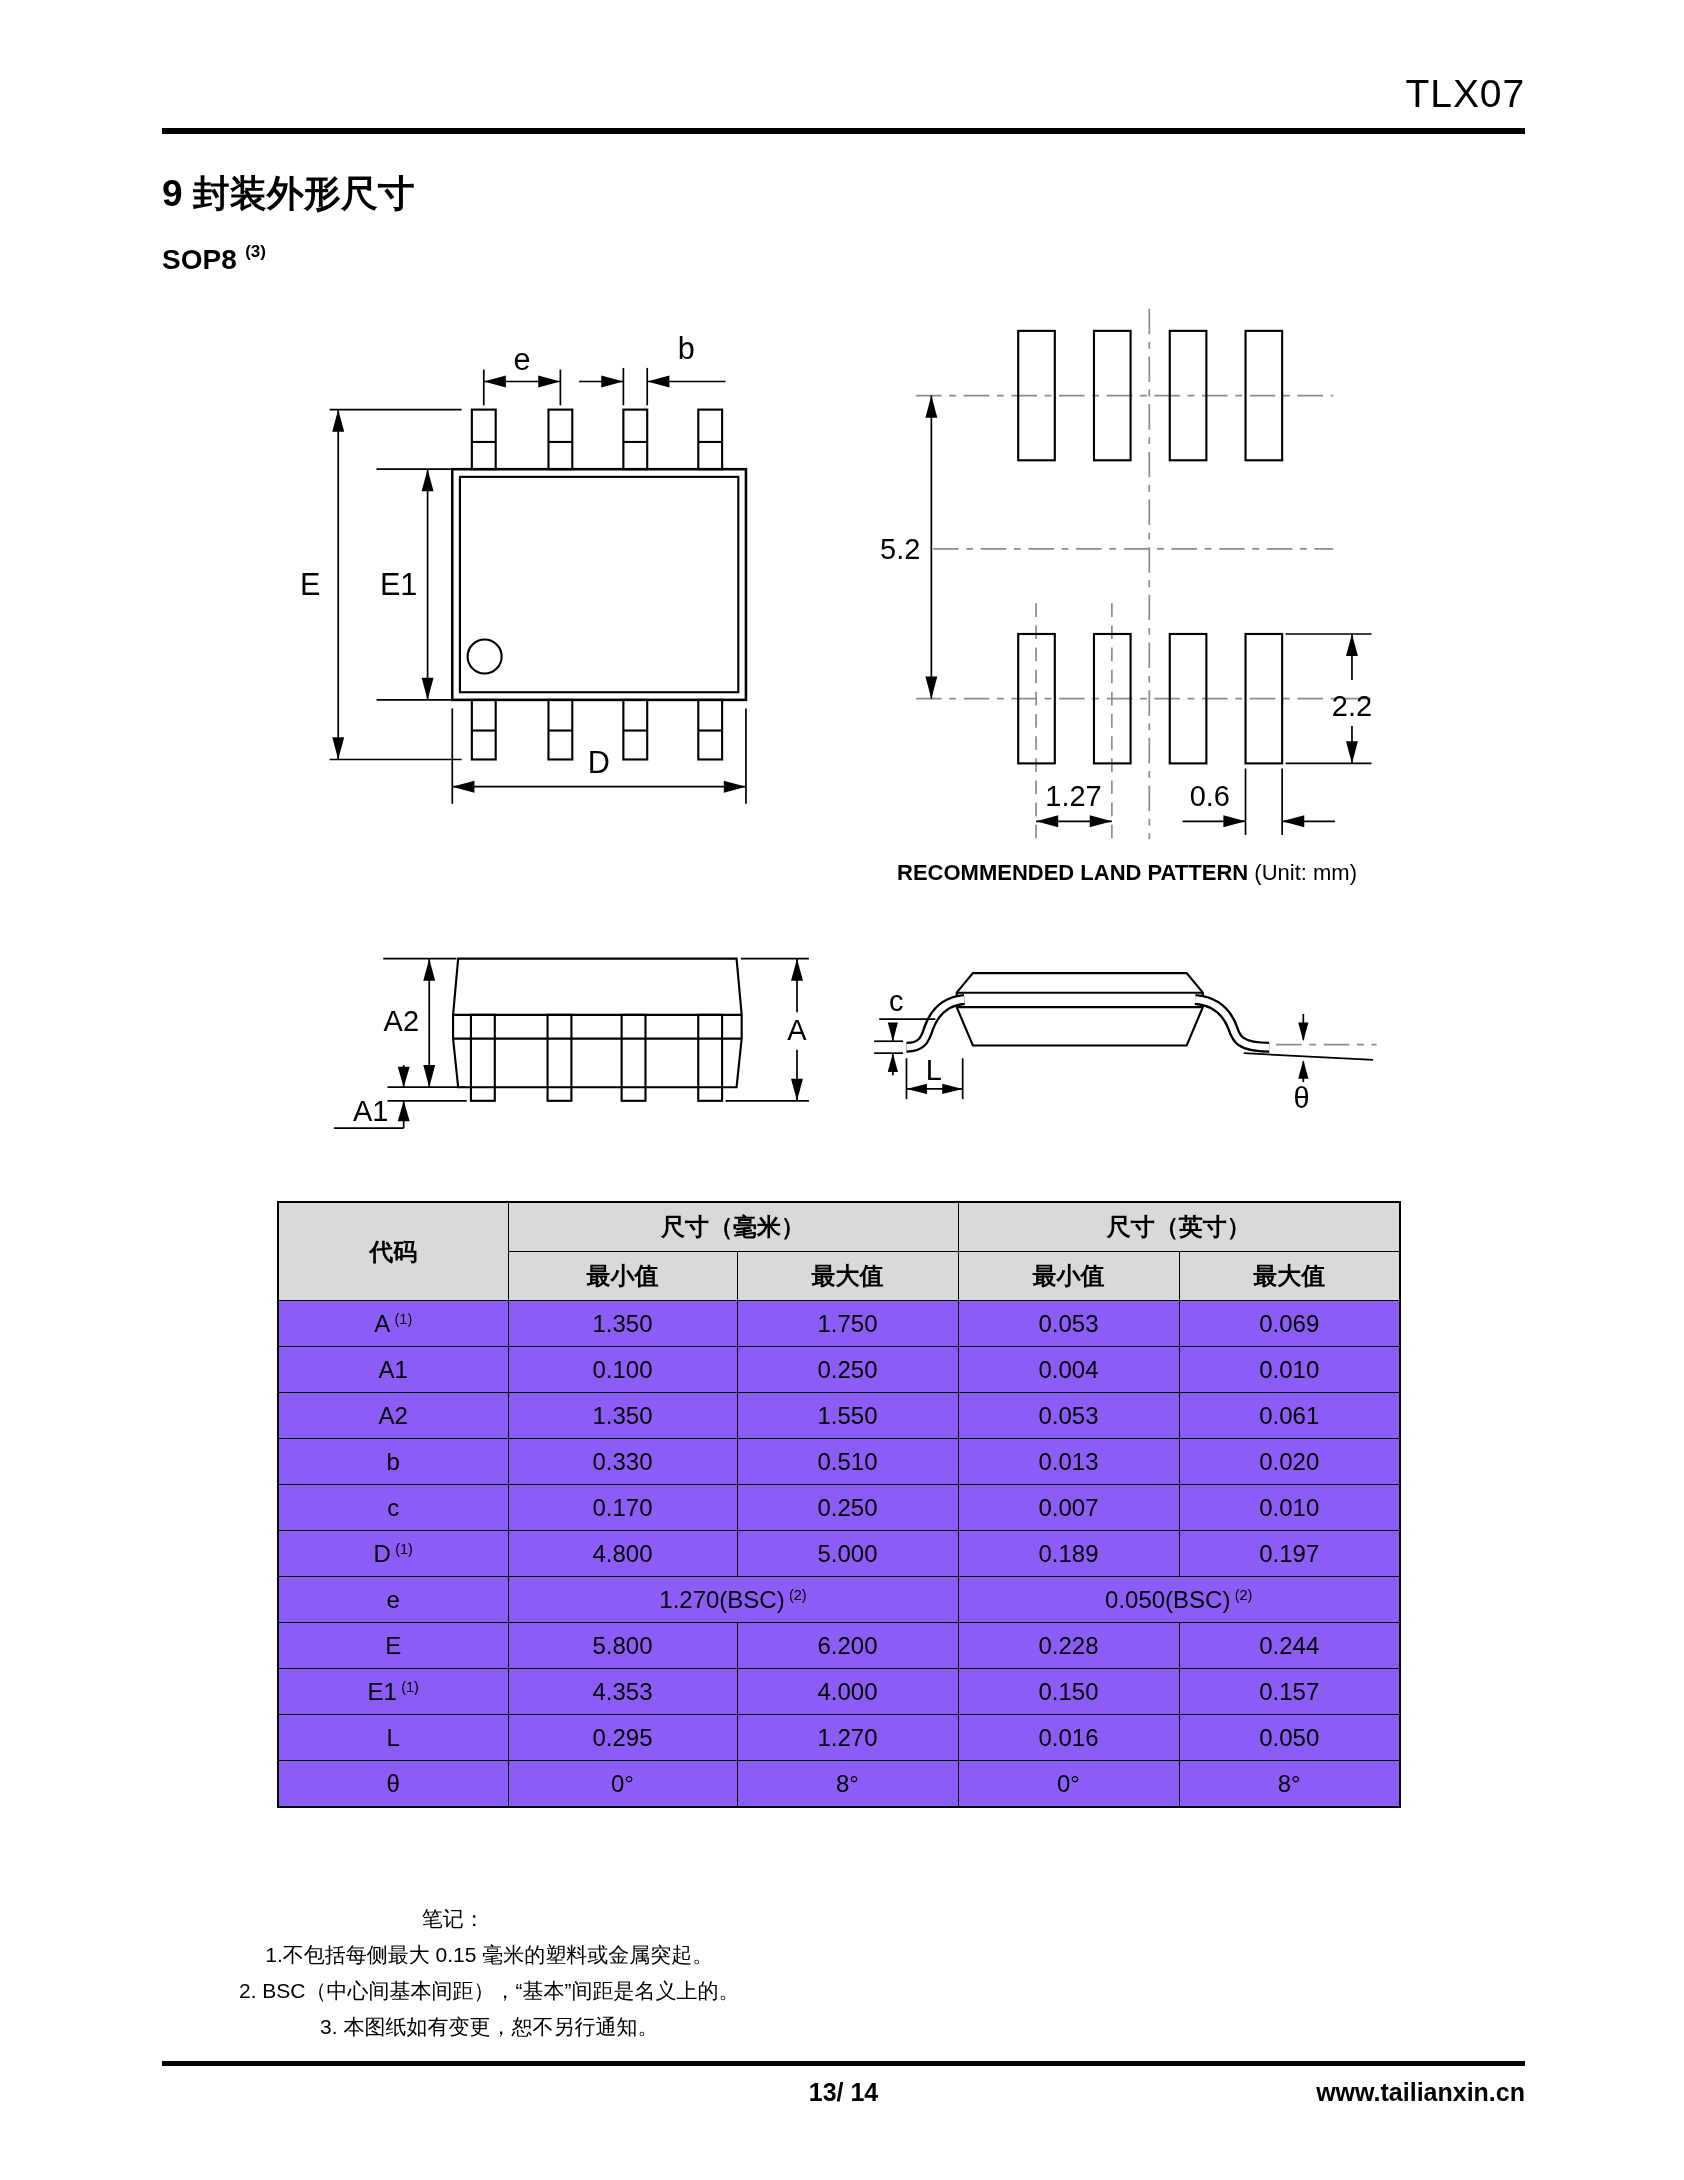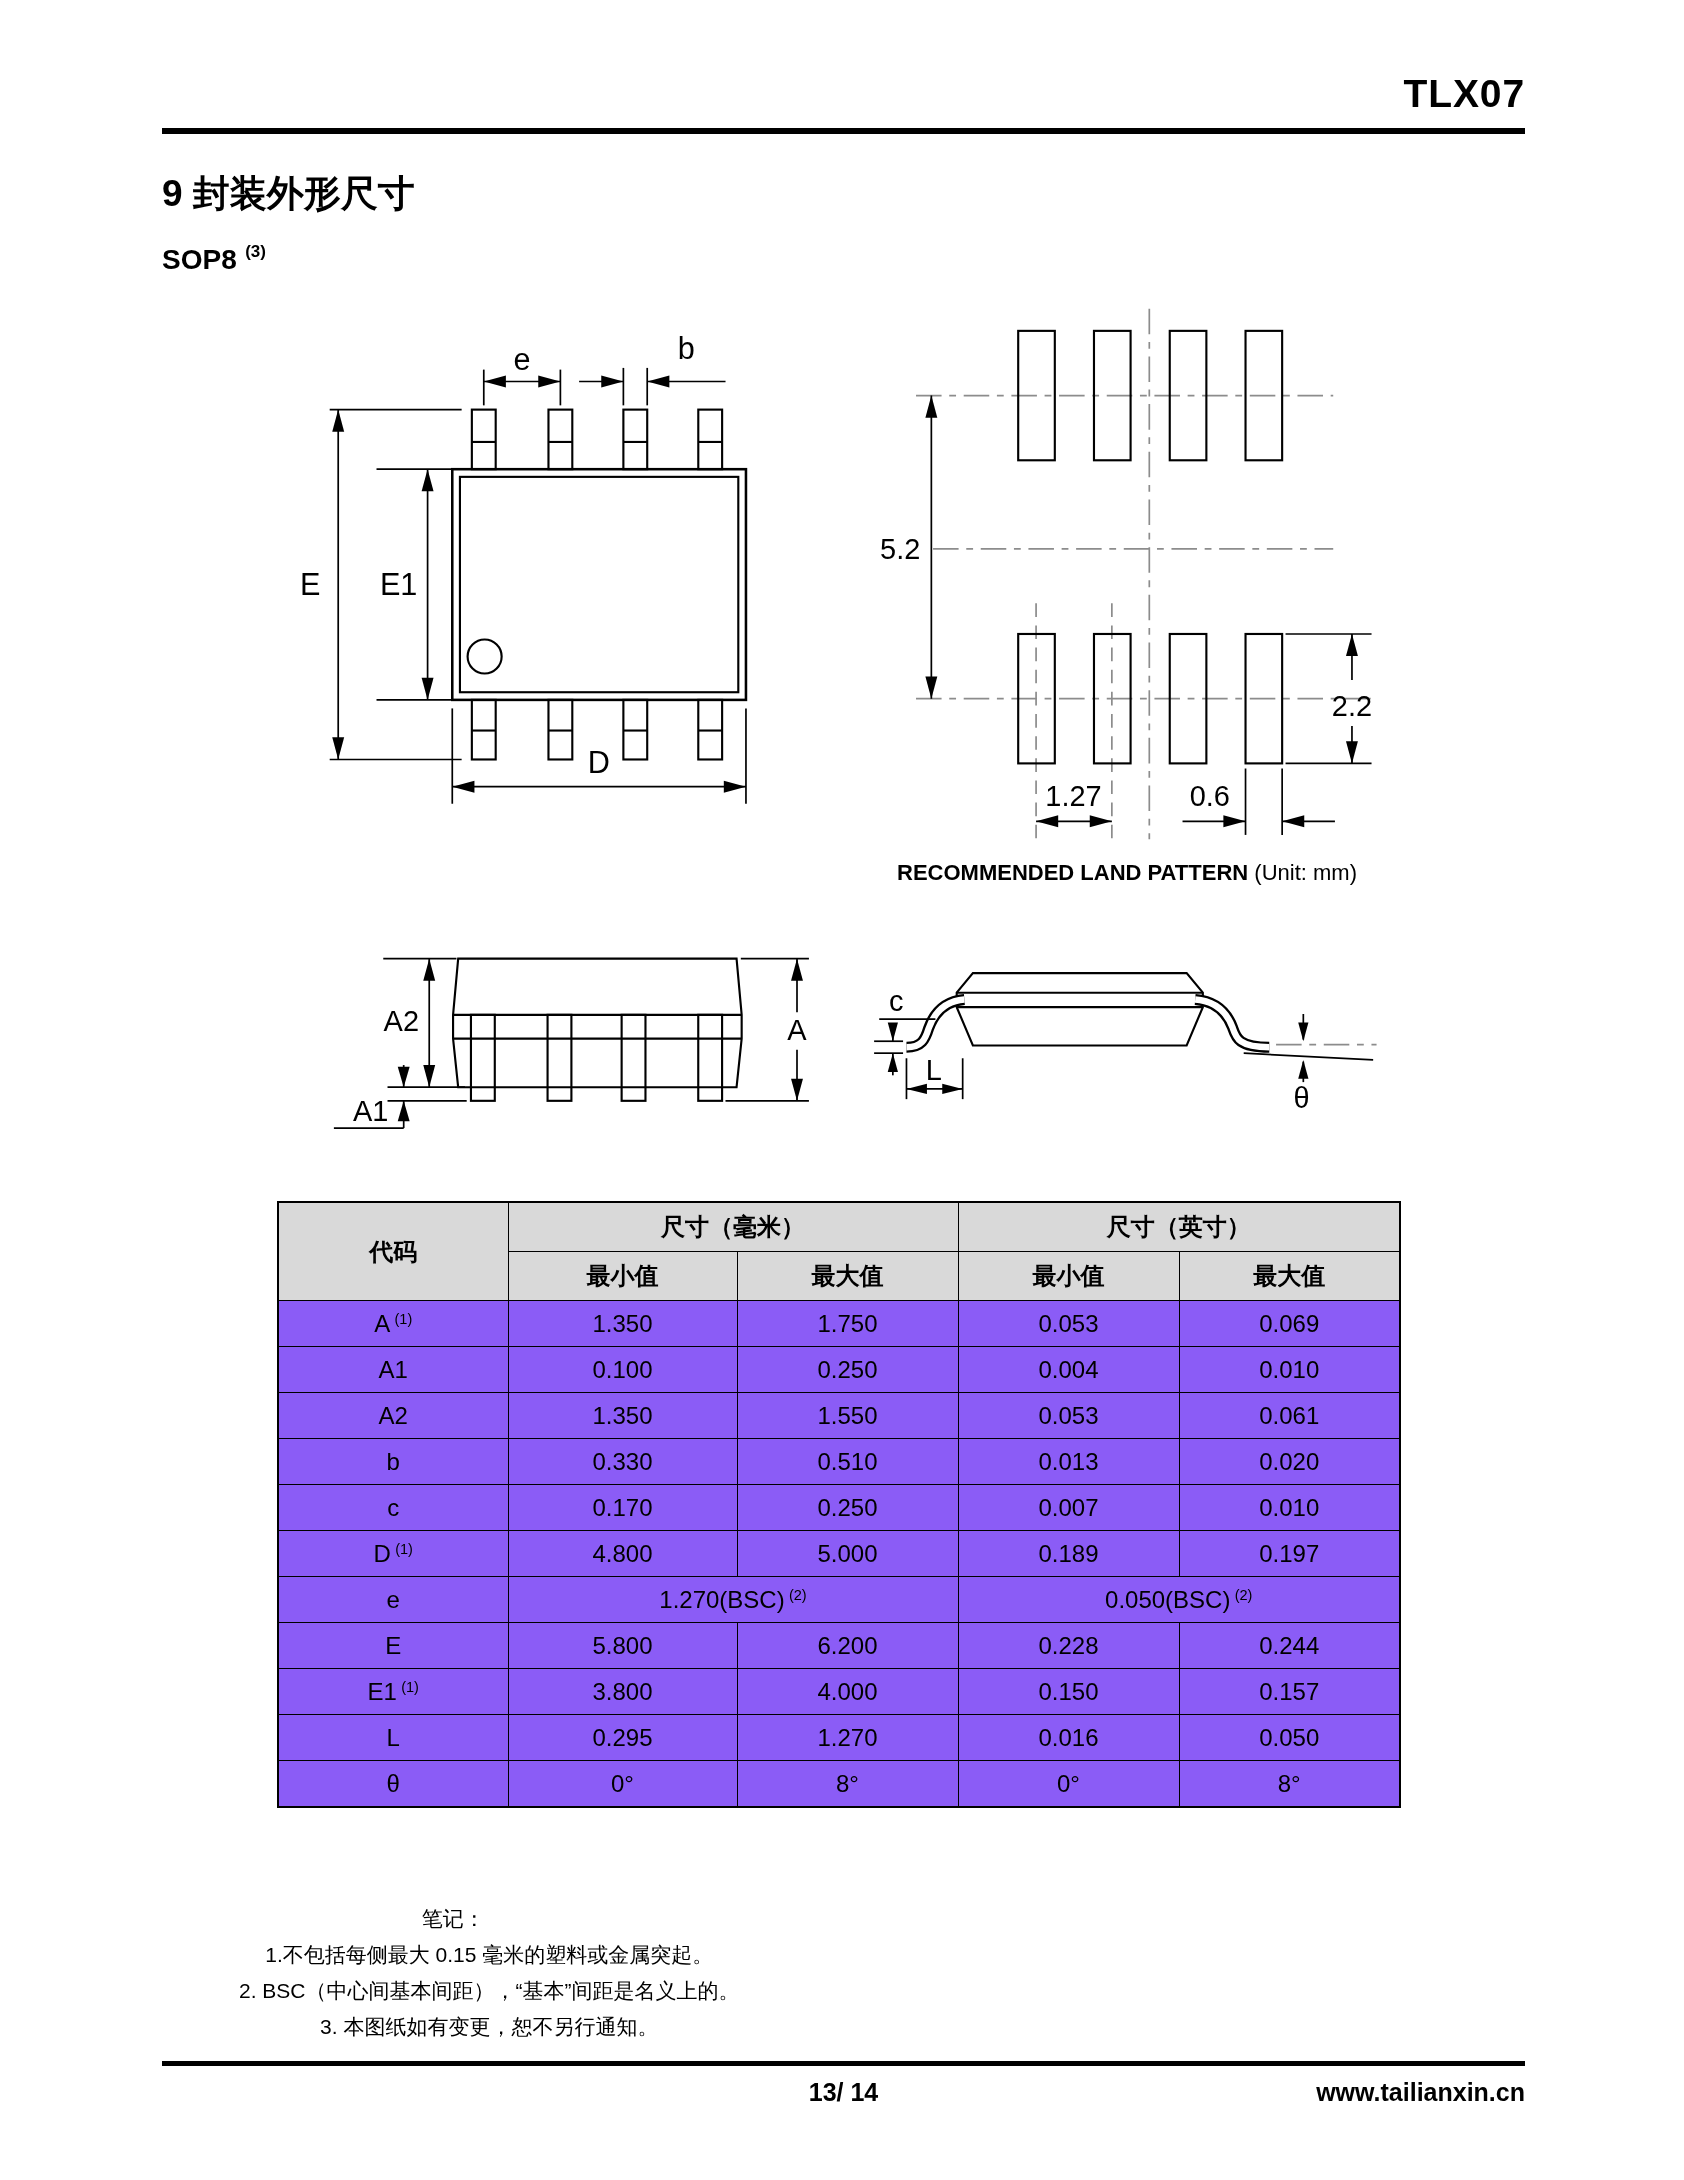--- a/index.html
+++ b/index.html
@@ -1,19 +1,19 @@
 <!DOCTYPE html>
 <html style="font-size:13.6px"><head>
 <meta charset="utf-8">
 <style>
   html,body{margin:0;padding:0;background:#ffffff;}
   .page{position:relative;width:1685px;height:2181px;background:#fff;color:#000;
         font-family:"Liberation Sans",sans-serif;overflow:hidden;}
   .abs{position:absolute;}
-  .doc-title{top:72px;right:160px;font-size:39px;font-weight:bold;letter-spacing:0.9px;}
+  .doc-title{top:72px;right:160px;font-size:39px;font-weight:normal;letter-spacing:0.9px;}
   .rule{left:162px;width:1363px;height:6px;background:#000;}
   .rule-top{top:128px;}
   .rule-bottom{top:2061px;height:5.1px;}
   .sec-heading{left:162px;top:169px;font-size:37px;font-weight:bold;}
   .pkg-heading{left:162px;top:242px;font-size:28px;font-weight:bold;}
   .pkg-heading sup{font-size:17px;margin-left:8.5px;vertical-align:12px;}
   svg{overflow:visible;}
   svg text{font-family:"Liberation Sans",sans-serif;fill:#000;font-size:36px;}
   svg text.t34{font-size:34px;}
   .ol{stroke:#000;stroke-width:2.5;fill:none;}
@@ -328,21 +328,21 @@
       </tr>
       <tr>
         <td><span>E</span><sup></sup></td>
         <td>5.800</td>
         <td>6.200</td>
         <td>0.228</td>
         <td>0.244</td>
       </tr>
       <tr>
         <td><span>E1</span><sup>(1)</sup></td>
-        <td>3.800</td>
+        <td>4.353</td>
         <td>4.000</td>
         <td>0.150</td>
         <td>0.157</td>
       </tr>
       <tr>
         <td><span>L</span><sup></sup></td>
         <td>0.295</td>
         <td>1.270</td>
         <td>0.016</td>
         <td>0.050</td>

